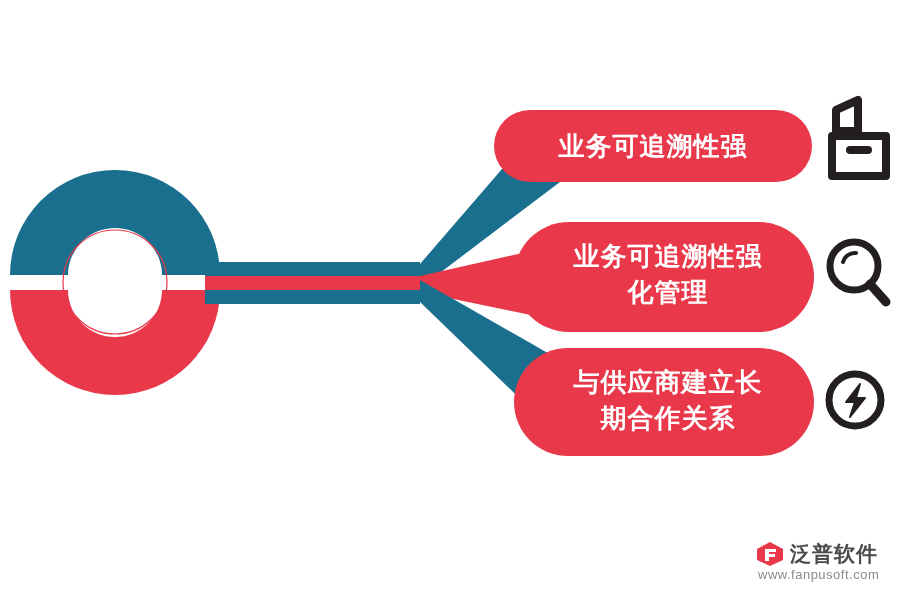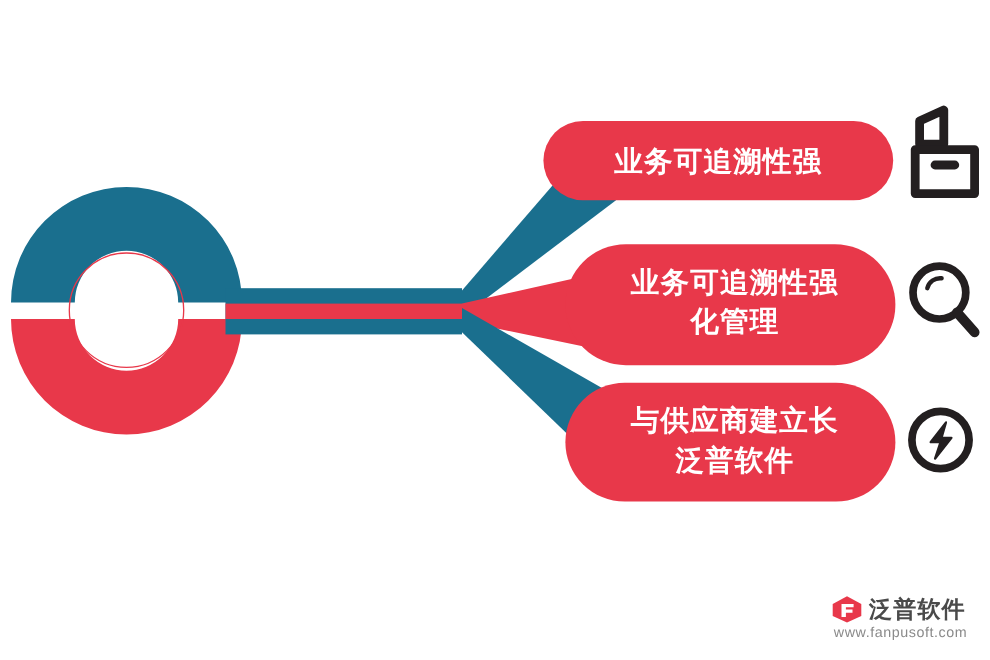--- a/index.html
+++ b/index.html
@@ -117,21 +117,21 @@
     <g>
       <circle cx="855" cy="400" r="26" fill="none" stroke="#231f20" stroke-width="7"></circle>
       <path d="M 860 384 L 846 402 L 855 402 L 850 417 L 865 398 L 856 398 Z" fill="#231f20" stroke="#231f20" stroke-width="2" stroke-linejoin="round"></path>
     </g>
   </svg>
 
   <div class="pill-label" id="label-0">业务可追溯性强</div>
   <div class="pill-label" id="label-1">业务可追溯性强
 化管理</div>
   <div class="pill-label" id="label-2">与供应商建立长
-泛普软件</div>
+期合作关系</div>
 
   <div class="watermark">
     <svg class="wm-logo" width="30" height="26" viewBox="0 0 30 26">
       <path d="M 14 1 L 27 8 L 27 19 L 14 25 L 1 19 L 1 8 Z" fill="#e8384a"></path>
       <path d="M 9 8 L 20 8 L 20 11 L 13 11 L 13 13 L 19 13 L 19 16 L 13 16 L 13 20 L 9 20 Z" fill="#ffffff"></path>
     </svg>
     <div class="wm-text">泛普软件</div>
     <div class="wm-url">www.fanpusoft.com</div>
   </div>
 

